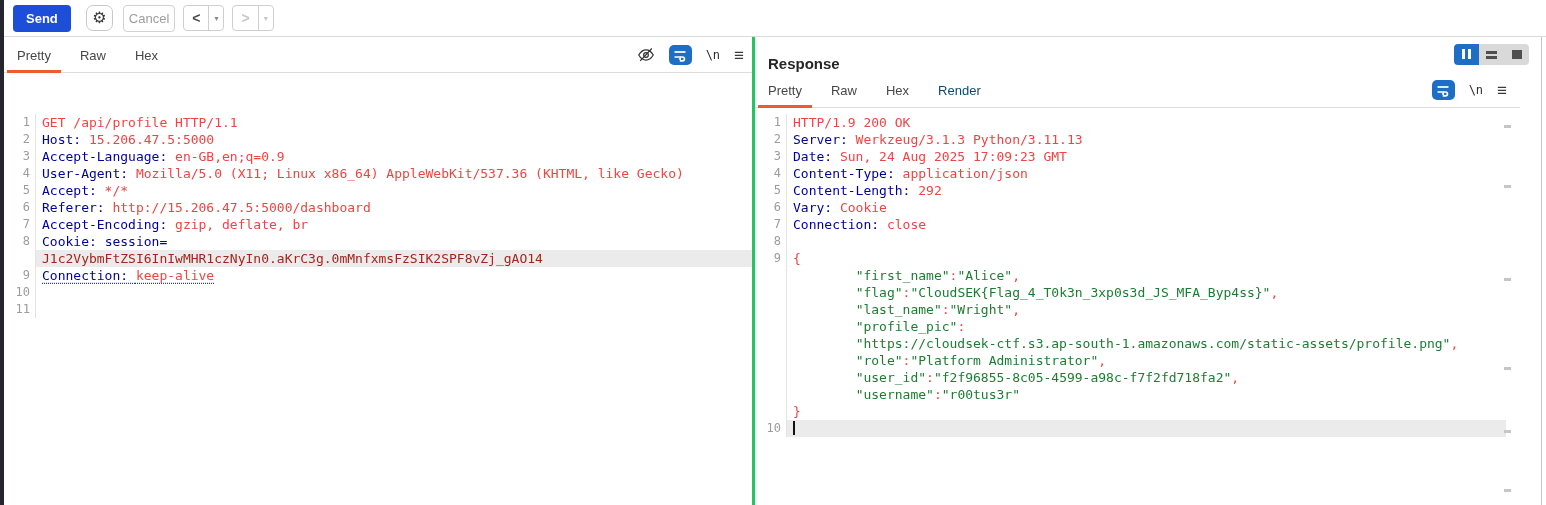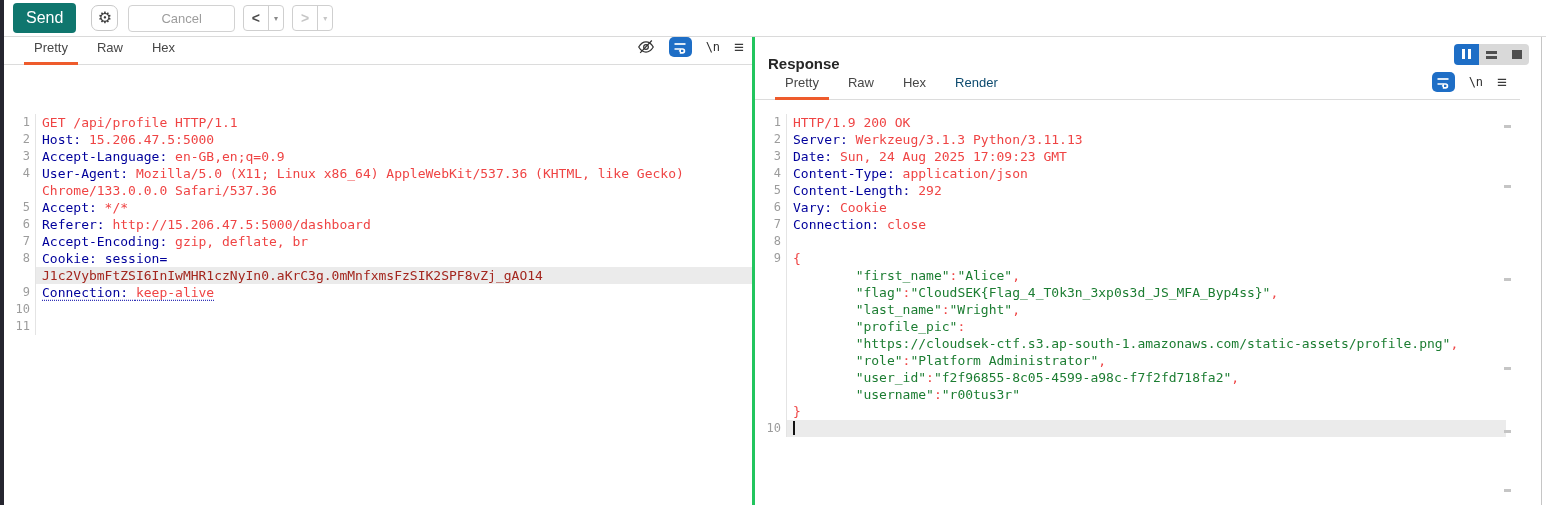--- a/index.html
+++ b/index.html
@@ -3,40 +3,40 @@
 <meta charset="utf-8">
 <style>
   html,body{margin:0;padding:0;background:#fff;font-family:"Liberation Sans",sans-serif;}
   .app{position:relative;width:1546px;height:505px;background:#fff;overflow:hidden;}
   .left-strip{position:absolute;left:0;top:0;width:4px;height:505px;background:#25252f;z-index:6;}
   .win-right{position:absolute;top:0;left:1541px;width:1px;height:505px;background:#c6c6c6;}
 
   
   .toolbar{position:absolute;left:4px;top:0;width:1542px;height:37px;border-bottom:1px solid #dadada;
     display:flex;align-items:center;padding-left:9px;box-sizing:border-box;background:#fff;}
-  .btn-send{background:#0f766e;color:#fff;font-weight:normal;font-size:16px;border:none;border-radius:4px;
+  .btn-send{background:#1d4ed8;color:#fff;font-weight:bold;font-size:13px;border:none;border-radius:4px;
     padding:6px 13px;cursor:pointer;font-family:"Liberation Sans",sans-serif;}
   .btn-gear{width:27px;height:26px;border:1px solid #c9c9c9;border-radius:7px;background:#fff;
     display:flex;align-items:center;justify-content:center;padding:0;margin-left:15px;cursor:pointer;}
   .gear-glyph{font-size:16px;color:#3d3d3d;line-height:1;}
   .btn-cancel{border:1px solid #d2d2d2;border-radius:4px;background:#fff;color:#9d9d9d;font-size:13px;
-    padding:5px 32px;margin-left:10px;font-family:"Liberation Sans",sans-serif;}
+    padding:5px 5px;margin-left:10px;font-family:"Liberation Sans",sans-serif;}
   .split{display:inline-flex;border:1px solid #cfcfcf;border-radius:4px;overflow:hidden;height:24px;
     align-items:stretch;margin-left:8px;background:#fff;}
   .split .main{padding:0 8px;font-size:14px;font-weight:bold;color:#4a4a4a;display:flex;align-items:center;}
   .split .caret{border-left:1px solid #cfcfcf;padding:0 5px;font-size:8px;color:#8a8a8a;display:flex;align-items:center;}
   .split.disabled .main,.split.disabled .caret{color:#c6c6c6;}
 
   
   .panel{position:absolute;top:37px;bottom:0;background:#fff;}
   .panel.request{left:4px;width:754px;border-right:1px solid #d3d3d3;box-sizing:border-box;}
   .panel.response{left:752px;width:768px;border-left:3px solid #22c55e;box-sizing:border-box;}
   .panel-title{margin:18px 0 0 13px;font-size:15px;font-weight:bold;color:#262626;}
-  .tabs-row{position:relative;height:28px;border-bottom:1px solid #dcdcdc;
-    display:flex;align-items:flex-end;padding-left:20px;box-sizing:border-box;}
+  .tabs-row{position:relative;margin-top:8px;height:28px;border-bottom:1px solid #dcdcdc;
+    display:flex;align-items:flex-end;padding-left:3px;box-sizing:border-box;}
   .tab{position:relative;font-size:13px;color:#474747;padding:0 10px 9px;margin-right:9px;cursor:pointer;}
   .tab.active::after{content:"";position:absolute;left:0;right:0;bottom:-1px;height:3px;background:#ee5b2c;}
   .tab.disabled{color:#0c4a6e;}
   .icon-cluster{position:absolute;right:13px;bottom:7px;display:flex;align-items:center;gap:14px;}
   .wrap-btn{width:23px;height:20px;border-radius:5px;background:#1e6ec6;display:flex;align-items:center;
     justify-content:center;border:none;padding:0;cursor:pointer;}
   .plain-iconbtn{background:none;border:none;padding:0;cursor:pointer;display:flex;align-items:center;}
   .nl-label{font-size:12px;color:#2e2e2e;font-family:"DejaVu Sans Mono",monospace;}
   .menu-glyph{font-size:17px;color:#3a3a3a;line-height:1;}
 
@@ -150,24 +150,20 @@
         </div>
         <div class="row">
           <span class="ln-num">3</span>
           <span class="ln-text"><span class="name">Accept-Language:</span><span class="plain"> en-GB,en;q=0.9</span></span>
         </div>
         <div class="row">
           <span class="ln-num">4</span>
           <span class="ln-text"><span class="name">User-Agent:</span><span class="plain"> Mozilla/5.0 (X11; Linux x86_64) AppleWebKit/537.36 (KHTML, like Gecko)</span></span>
         </div>
         <div class="row">
-          <span class="ln-num"></span>
-          <span class="ln-text"><span class="plain">Chrome/133.0.0.0 Safari/537.36</span></span>
-        </div>
-        <div class="row">
           <span class="ln-num">5</span>
           <span class="ln-text"><span class="name">Accept:</span><span class="plain"> */*</span></span>
         </div>
         <div class="row">
           <span class="ln-num">6</span>
           <span class="ln-text"><span class="name">Referer:</span><span class="plain"> http://15.206.47.5:5000/dashboard</span></span>
         </div>
         <div class="row">
           <span class="ln-num">7</span>
           <span class="ln-text"><span class="name">Accept-Encoding:</span><span class="plain"> gzip, deflate, br</span></span>

